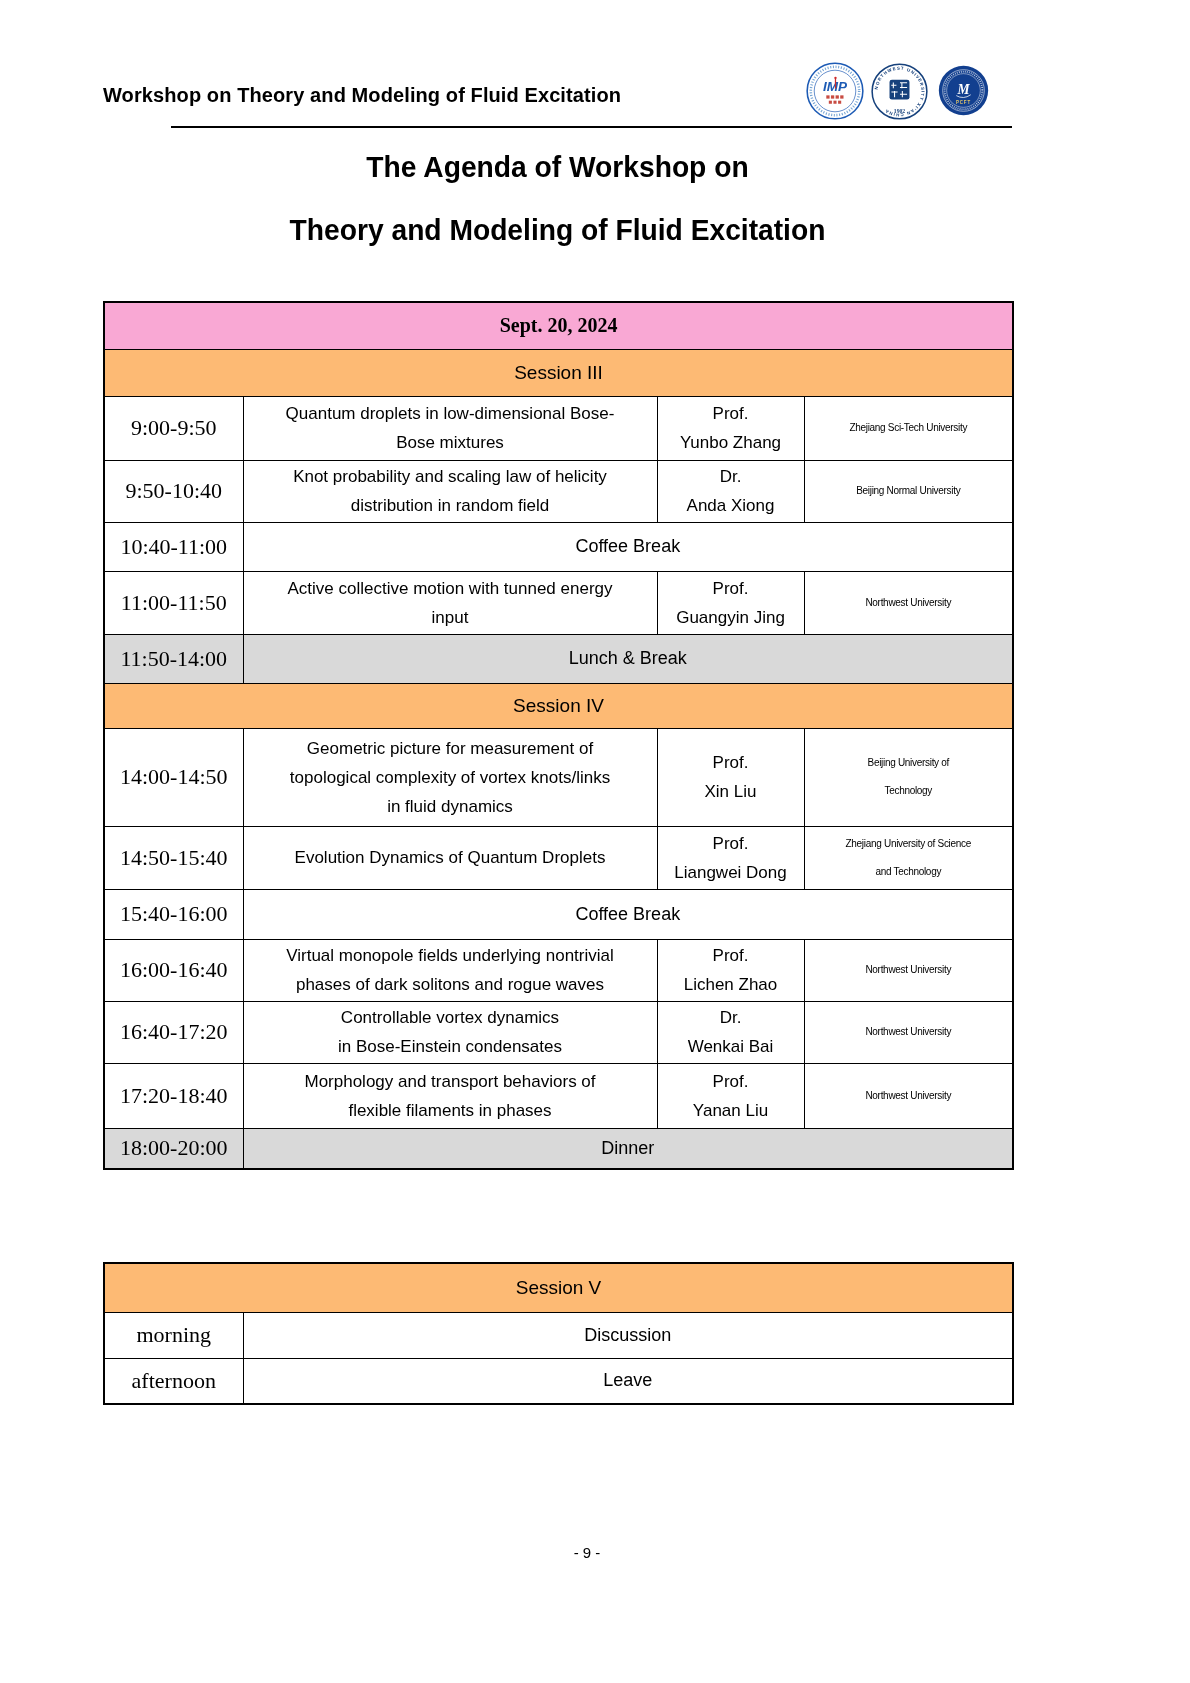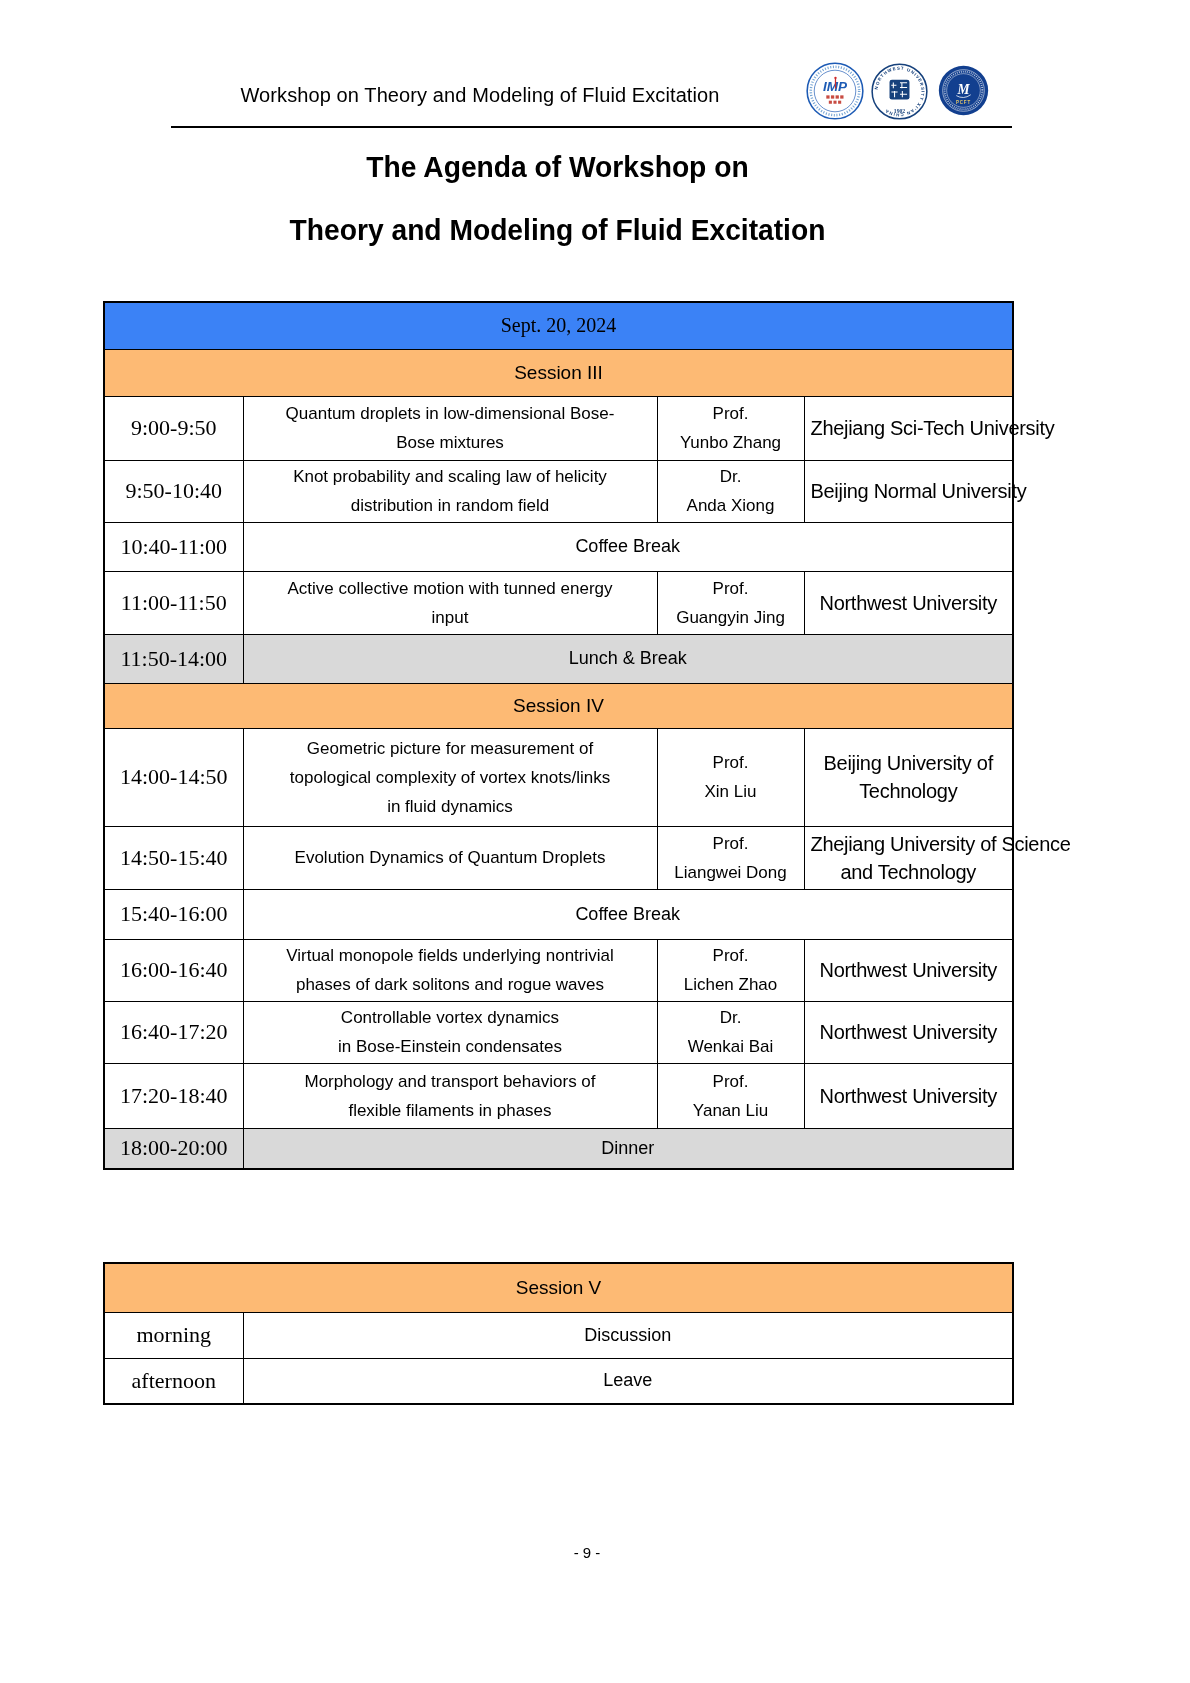--- a/index.html
+++ b/index.html
@@ -5,21 +5,21 @@
   * { box-sizing: border-box; }
   html,body { margin:0; padding:0; }
   body {
     width:1190px; height:1683px; position:relative; overflow:hidden;
     background:#ffffff; color:#000;
     font-family:"Liberation Sans", sans-serif;
   }
   
   .running-title {
     position:absolute; left:103px; top:84px; width:754px;
-    text-align:center; font-size:20px; font-weight:400; letter-spacing:.1px;
+    text-align:left; font-size:20px; font-weight:700; letter-spacing:.1px;
   }
   .logo { position:absolute; }
   #logo-imp  { left:806px; top:62px; width:58px; height:58px; }
   #logo-nwu  { left:871px; top:63px; width:57px; height:57px; }
   #logo-pcft { left:938px; top:65px; width:51px; height:51px; }
   .header-rule {
     position:absolute; left:171px; top:126px; width:841px; height:2px; background:#000;
   }
   
   .title {
@@ -34,28 +34,28 @@
     border-collapse:collapse; table-layout:fixed;
     border:2px solid #000; background:#fff;
   }
   table.agenda td {
     border:1px solid #000; text-align:center; vertical-align:middle;
     padding:0 6px; white-space:pre; overflow:visible;
   }
   .t1 { top:301px; }
   .t2 { top:1262px; }
   tr.dr td {
-    background:#3b82f6; font-family:"Liberation Serif", serif;
-    font-weight:normal; font-size:20px;
+    background:#f9a8d4; font-family:"Liberation Serif", serif;
+    font-weight:bold; font-size:20px;
   }
   tr.sr td { background:#fdba74; font-size:19px; }
   tr.gray td { background:#d9d9d9; }
   td.time { font-family:"Liberation Serif", serif; font-size:22px; }
   td.ttl, td.spk { font-size:17px; line-height:29px; }
-  td.aff { font-size:20px; letter-spacing:-.3px; line-height:28px; }
+  td.aff { font-size:10px; letter-spacing:-.3px; line-height:28px; }
   td.merged { font-size:18px; }
   
   .footer {
     position:absolute; top:1544px; left:0; width:1174px;
     text-align:center; font-size:15px;
   }
 </style>
 </head>
 <body>
 

